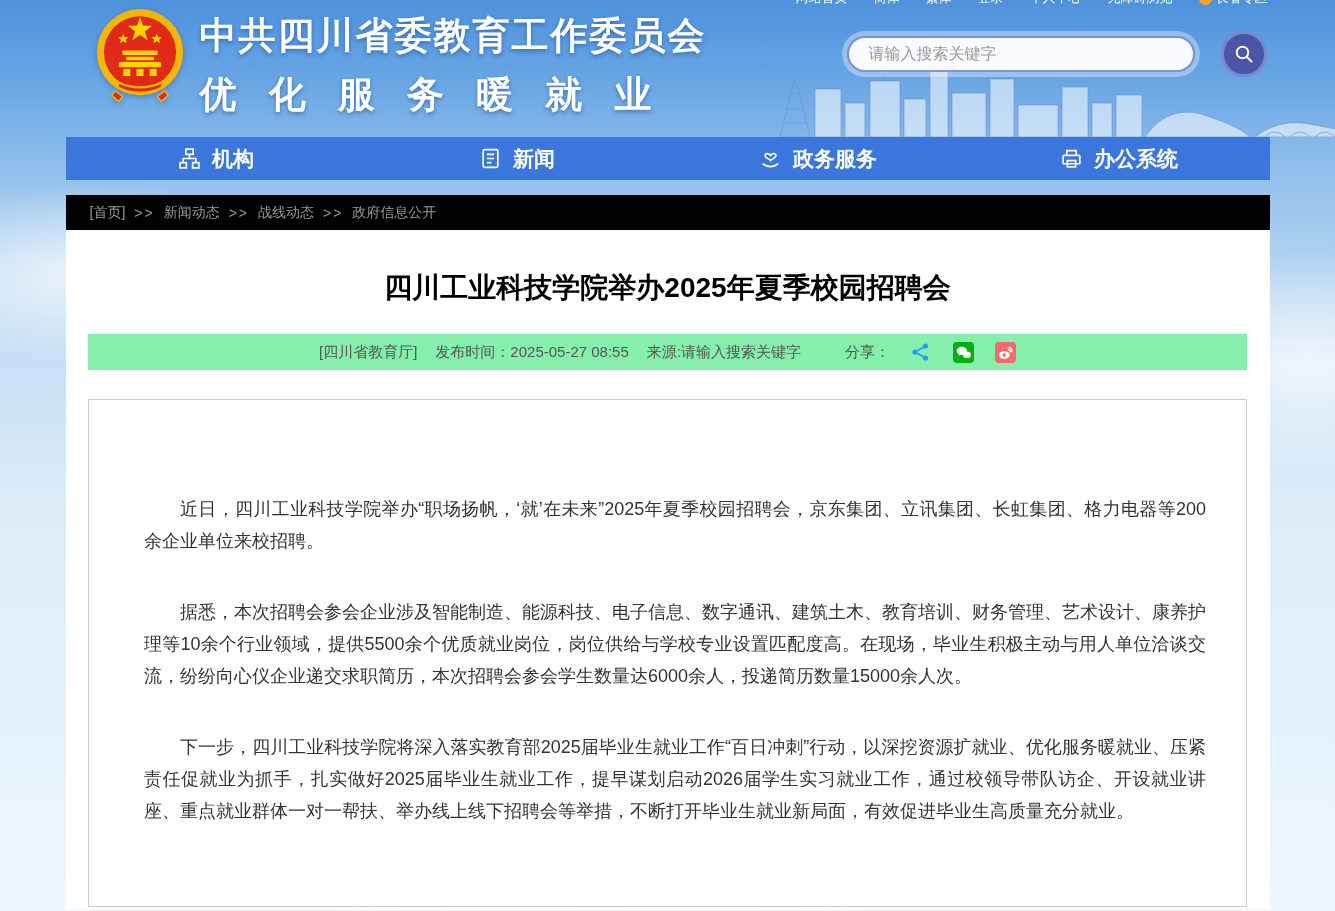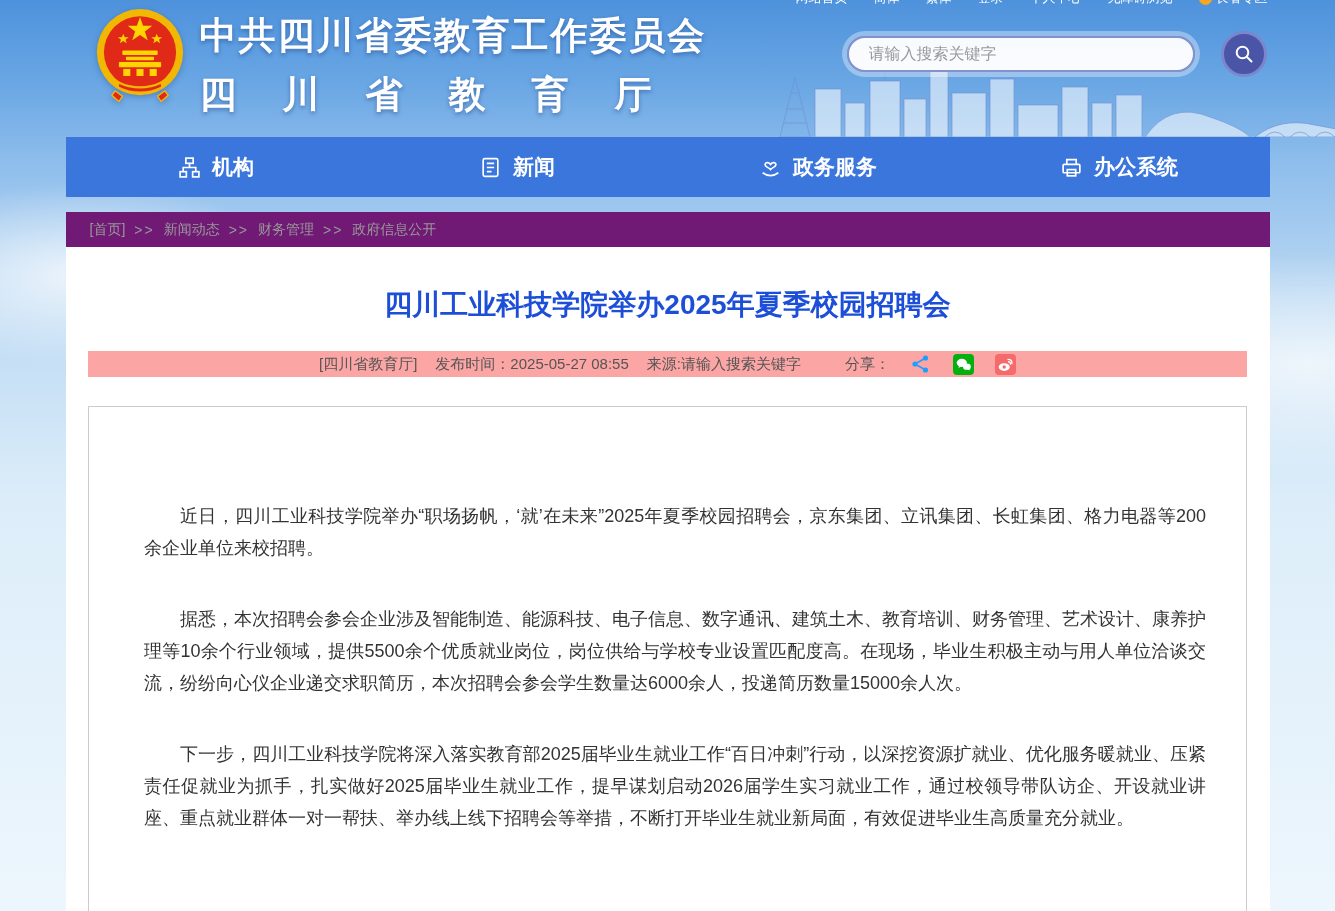--- a/index.html
+++ b/index.html
@@ -35,35 +35,35 @@
   .search-input { width:348px; height:36px; border-radius:19px; border:2px solid #8591cc;
     background:rgba(255,255,255,.96); padding:0 20px; font-size:16px; color:#333; outline:none;
     box-shadow:0 0 0 5px rgba(255,255,255,.35); font-family:inherit; }
   .search-input::placeholder { color:#999; }
   .search-btn { width:46px; height:46px; border-radius:50%; background:#4a55a8;
     border:3px solid #7b86cc; display:flex; align-items:center; justify-content:center; cursor:pointer; }
 
   .skyline { position:absolute; right:-66px; bottom:0; width:566px; height:78px; pointer-events:none; }
 
   
-  .nav { height:60px; background:#3b76dc; display:flex; }
+  .nav { height:43px; background:#3b76dc; display:flex; }
   .nav-item { flex:1; display:flex; align-items:center; justify-content:center; gap:11px;
     color:#fff; font-size:21px; font-weight:bold; cursor:pointer; }
   .nav-item svg { width:23px; height:23px; }
 
   
   .main-wrap { background:#fff; min-height:714px; padding-bottom:0; }
-  .breadcrumb-bar { margin-top:15px; height:35px; background:#701a75; display:flex;
+  .breadcrumb-bar { margin-top:15px; height:35px; background:#000000; display:flex;
     align-items:center; padding-left:24px; gap:9px; font-size:14px; color:#999; }
   .breadcrumb-bar a { color:#999; text-decoration:none; cursor:pointer; }
   .crumb-sep { letter-spacing:2px; }
 
-  .article-title { margin-top:39px; text-align:center; font-size:28px; font-weight:bold; color:#1d4ed8; }
-
-  .meta-bar { margin:27px auto 0; width:1159px; height:26px; background:#fca5a5;
+  .article-title { margin-top:39px; text-align:center; font-size:28px; font-weight:bold; color:#000000; }
+
+  .meta-bar { margin:27px auto 0; width:1159px; height:36px; background:#86efac;
     display:flex; align-items:center; justify-content:center; gap:18px; font-size:15px; color:#555; }
   .meta-seg { white-space:nowrap; }
   .share-group { display:flex; align-items:center; gap:21px; margin-left:26px; }
   .share-label { color:#555; }
   .share-icon { width:21px; height:21px; border-radius:4px; display:flex; align-items:center;
     justify-content:center; cursor:pointer; }
   .share-icon.plain { background:transparent; }
   .share-icon.wechat { background:#04b00f; }
   .share-icon.weibo { background:#f56a6a; }
 
@@ -105,21 +105,21 @@
         <rect x="26" y="65" width="48" height="6" rx="1" fill="#ffd400"></rect>
         <rect x="31" y="73" width="8" height="8" fill="#ffd400"></rect>
         <rect x="46" y="73" width="8" height="8" fill="#ffd400"></rect>
         <rect x="61" y="73" width="8" height="8" fill="#ffd400"></rect>
         <path d="M25 88 Q50 100 75 88 L75 94 Q50 106 25 94 Z" fill="#e02a17" stroke="#f2b705" stroke-width="2.5"></path>
         <path d="M22 98 L30 104 L26 110 L18 103 Z" fill="#e02a17" stroke="#f2b705" stroke-width="1.5"></path>
         <path d="M78 98 L70 104 L74 110 L82 103 Z" fill="#e02a17" stroke="#f2b705" stroke-width="1.5"></path>
       </svg>
       <div class="org-titles">
         <div class="org-line1">中共四川省委教育工作委员会</div>
-        <div class="org-line2">四川省教育厅</div>
+        <div class="org-line2">优化服务暖就业</div>
       </div>
     </div>
 
     <div class="search-area">
       <input class="search-input" type="text" placeholder="请输入搜索关键字" style="">
       <div class="search-btn">
         <svg width="22" height="22" viewBox="0 0 22 22" fill="none" stroke="#fff" stroke-width="2" stroke-linecap="round">
           <circle cx="9.5" cy="9.5" r="5.8"></circle>
             <line x1="14" y1="14" x2="18.5" y2="18.5"></line>
         </svg>
@@ -184,21 +184,21 @@
     </div>
   </nav>
 
   <div class="main-wrap">
 
     <div class="breadcrumb-bar">
       <a>[首页]</a>
       <span class="crumb-sep">&gt;&gt;</span>
       <a>新闻动态</a>
       <span class="crumb-sep">&gt;&gt;</span>
-      <a>财务管理</a>
+      <a>战线动态</a>
       <span class="crumb-sep">&gt;&gt;</span>
       <a>政府信息公开</a>
     </div>
 
     <h1 class="article-title">四川工业科技学院举办2025年夏季校园招聘会</h1>
 
     <div class="meta-bar">
       <span class="meta-seg">[四川省教育厅]</span>
       <span class="meta-seg"><span>发布时间：</span><span>2025-05-27 08:55</span></span>
       <span class="meta-seg"><span>来源:</span><span>请输入搜索关键字</span></span>

